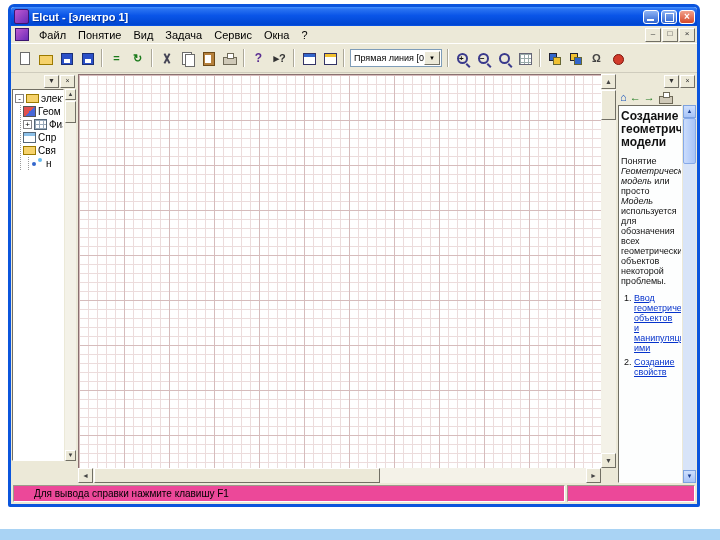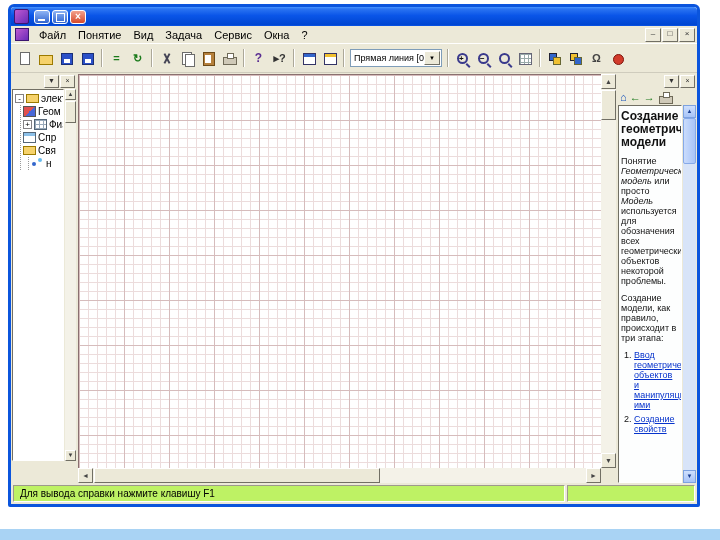--- a/index.html
+++ b/index.html
@@ -123,32 +123,33 @@
   .xp-scroll{width:13px;flex:0 0 auto;display:flex;flex-direction:column;background:#d8e4f8;margin-left:1px}
   .xp-btn{height:13px;flex:0 0 auto;background:linear-gradient(180deg,#cfe0fd,#a8c4f8);border:1px solid #7da2e0;
      font-size:6px;line-height:11px;text-align:center;color:#1b3f91;box-sizing:border-box}
   .xp-track{flex:1;position:relative}
   .xp-thumb{position:absolute;left:0;right:0;top:0;height:46px;background:linear-gradient(90deg,#cadcfc,#a8c4f8);
      border:1px solid #86a9e8;border-radius:2px;box-sizing:border-box}
 
   
   .status{height:17px;flex:0 0 auto;display:flex;gap:2px;padding:2px 2px 2px 2px;font-size:10px;background:#ece9d8;align-items:stretch}
   .scell{border:1px solid;border-color:#9d9a8b #fff #fff #9d9a8b;display:flex;align-items:center;
-     padding:0 6px;background:#bef264;white-space:nowrap;overflow:hidden;box-sizing:border-box}
+     padding:0 20px;background:#ec4899;white-space:nowrap;overflow:hidden;box-sizing:border-box}
   .scell.hint{flex:1}
   .scell.coords{width:112px;flex:0 0 auto}
   .scell.extra{width:128px;flex:0 0 auto}
 </style>
 </head>
 <body>
 
 <div class="app">
 
   <div class="titlebar">
     <span class="app-icon"></span>
+    <span class="title-text">Elcut - [электро 1]</span>
     <span class="tb-ctl btn-blue">
         <span class="min-bar"></span>
       </span>
     <span class="tb-ctl btn-blue">
         <span class="max-box"></span>
       </span>
     <span class="tb-ctl btn-close">×</span>
   </div>
 
   <div class="menubar">
@@ -366,21 +367,20 @@
         <span style="color:#1a7a1a;font-weight:bold">←</span>
         <span style="color:#1a7a1a;font-weight:bold">→</span>
         <span class="ic" style="width:14px;height:13px">
             <span class="prn" style="top:5px"></span>
           </span>
       </div>
       <div class="help-row">
         <div class="help-content">
           <div class="help-title">Создание геометрической модели</div>
           <p><span>Понятие </span><i>Геометрическая модель</i><span> или просто </span><i>Модель</i><span> используется для обозначения всех геометрических объектов некоторой проблемы.</span></p>
-          <p>Создание модели, как правило, происходит в три этапа:</p>
           <ol>
             <li><span class="hlink">Ввод геометрических объектов и манипуляция ими</span></li>
             <li><span class="hlink">Создание свойств</span></li>
           </ol>
         </div>
         <div class="xp-scroll">
           <span class="xp-btn">▲</span>
           <span class="xp-track">
               <span class="xp-thumb"></span>
             </span>

